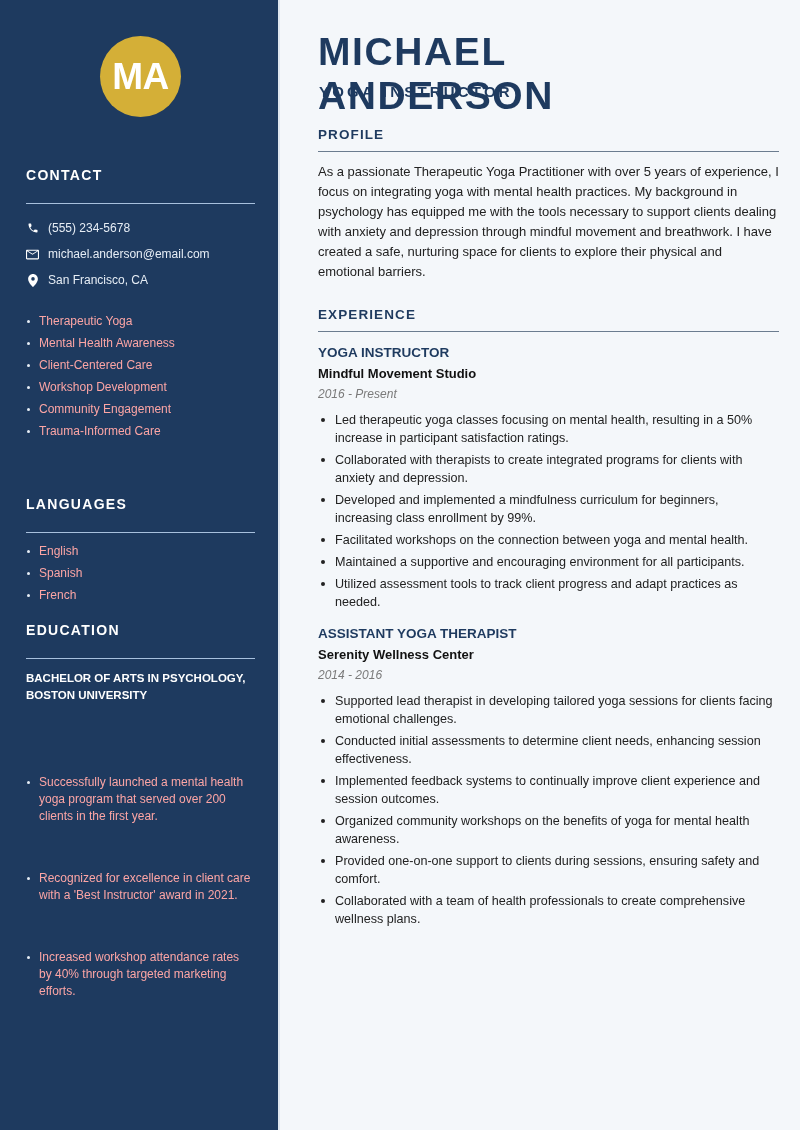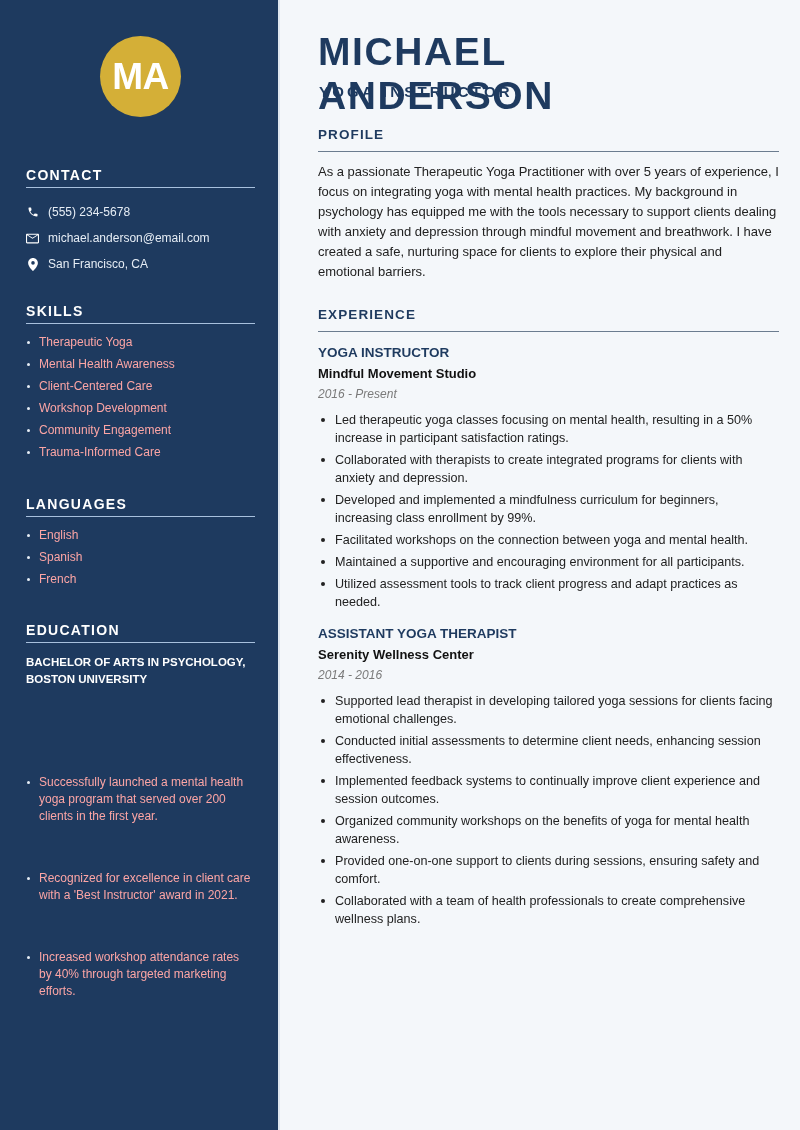--- a/index.html
+++ b/index.html
@@ -33,21 +33,21 @@
       font-weight: 700;
       font-size: 37px;
       letter-spacing: -0.5px;
     }
     .side-section { position: absolute; left: 26px; width: 229px; }
     .side-title {
       font-size: 14px;
       font-weight: 700;
       letter-spacing: 1.3px;
       color: #ffffff;
-      padding-bottom: 4px;
+      padding-bottom: 20px;
       border-bottom: 1.5px solid #a8c0dd;
     }
     .contact-list { list-style: none; margin-top: 11px; }
     .contact-item {
       display: flex; align-items: center;
       height: 26px;
       font-size: 12px;
       color: #e6edf5;
     }
     .contact-item .ico {
@@ -180,21 +180,20 @@
             <svg width="10" height="13" viewBox="0 0 18 24">
                 <path fill="#ffffff" d="M9 0C4 0 0 4 0 9c0 6.8 9 15 9 15s9-8.2 9-15c0-5-4-9-9-9zm0 12.3A3.3 3.3 0 1 1 9 5.7a3.3 3.3 0 0 1 0 6.6z"></path>
               </svg>
           </span>
           <span>San Francisco, CA</span>
         </li>
       </ul>
     </section>
 
     <section class="side-section" style="top:303px;">
-      <h3 class="side-title">SKILLS</h3>
       <ul class="side-list">
         <li>Therapeutic Yoga</li>
         <li>Mental Health Awareness</li>
         <li>Client-Centered Care</li>
         <li>Workshop Development</li>
         <li>Community Engagement</li>
         <li>Trauma-Informed Care</li>
       </ul>
     </section>
 

